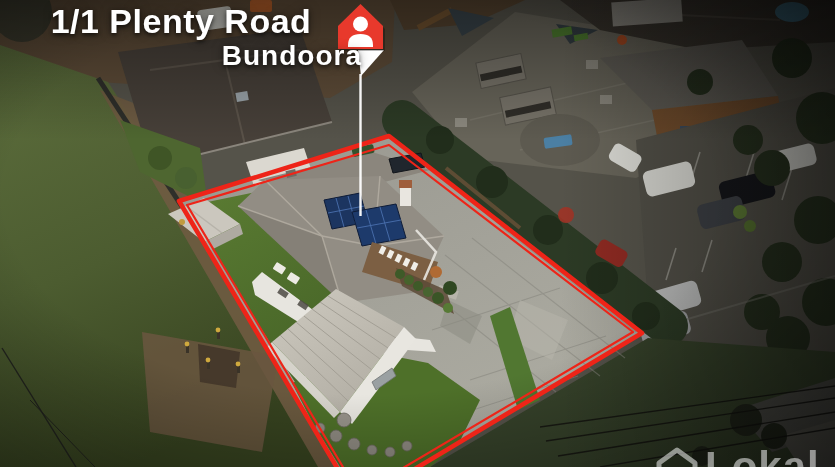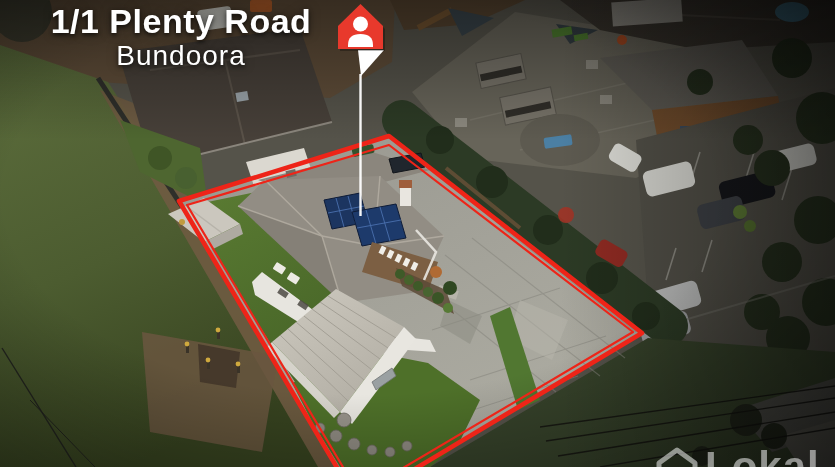--- a/index.html
+++ b/index.html
@@ -2,22 +2,22 @@
 <html><head>
 <meta charset="utf-8">
 <style>
   html,body{margin:0;padding:0;background:#111;}
   .stage{position:relative;width:835px;height:467px;overflow:hidden;background:#4c4a40;
          font-family:"Liberation Sans",sans-serif;}
   .scene{position:absolute;left:0;top:0;display:block;}
   .title{position:absolute;left:0;top:4px;width:362px;text-align:center;color:#fff;pointer-events:none;}
   .title .l1{font-size:34px;font-weight:700;letter-spacing:.5px;line-height:1.05;
              text-shadow:0 2px 4px rgba(0,0,0,.65),0 0 12px rgba(0,0,0,.35);}
-  .title .l2{font-size:28px;font-weight:400;letter-spacing:1px;line-height:1.05;margin-top:1px;
-             text-shadow:0 2px 4px rgba(0,0,0,.65),0 0 12px rgba(0,0,0,.35);}
+  .title .l2{font-size:28px;font-weight:700;letter-spacing:1px;line-height:1.05;margin-top:1px;
+             text-shadow:0 2px 4px rgba(0,0,0,.65),0 0 12px rgba(0,0,0,.35);text-align:right;}
   .watermark{position:absolute;left:656px;top:446px;display:flex;align-items:flex-start;gap:7px;
              opacity:.52;color:#fff;}
   .watermark .wm-text{font-size:42px;font-weight:700;line-height:1;letter-spacing:1px;}
   .watermark svg{display:block;}
 </style>
 </head>
 <body>
 
 <div class="stage">
 

